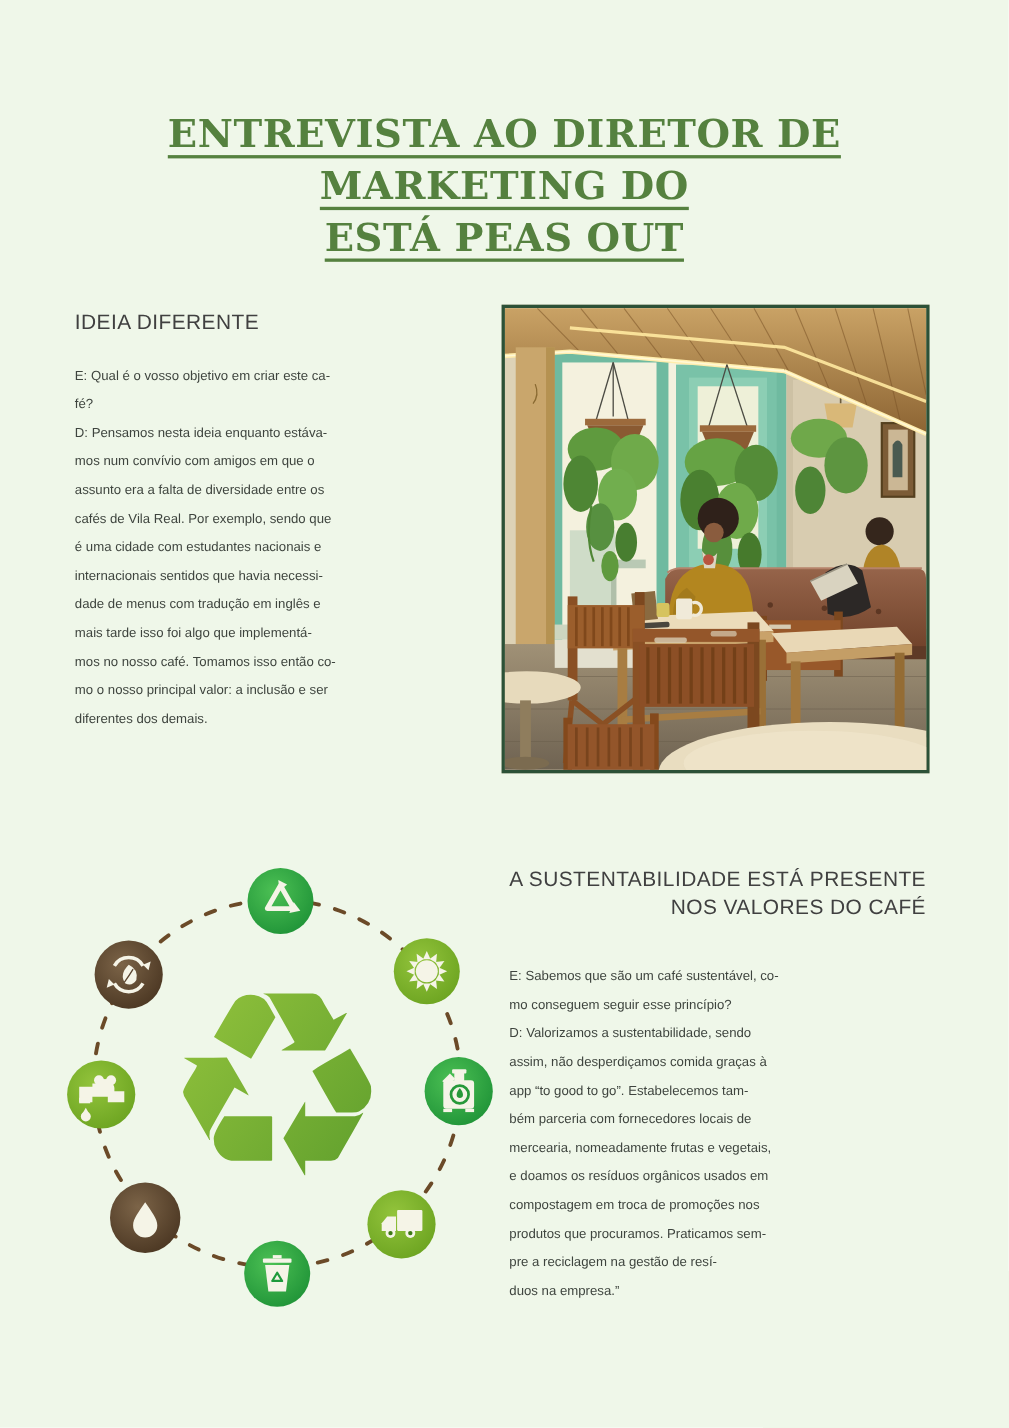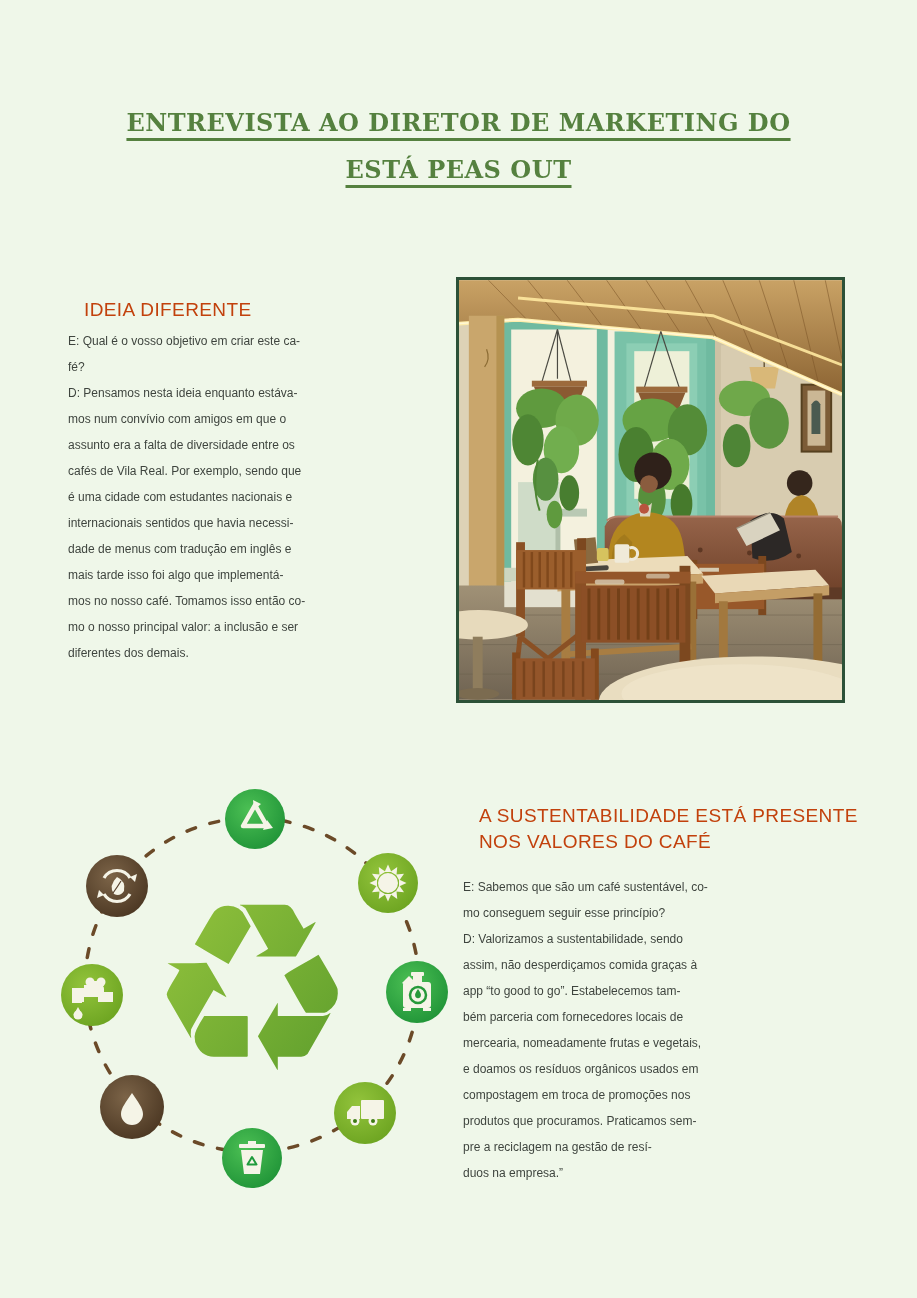--- a/index.html
+++ b/index.html
@@ -10,43 +10,43 @@
     overflow:hidden;
     font-family:"Liberation Sans", sans-serif;
   }
   .title{
     position:absolute;
     left:40px;right:40px;top:99px;
     margin:0;
     text-align:center;
     font-family:"DejaVu Serif", serif;
     font-weight:bold;
-    font-size:24px;
+    font-size:35px;
     line-height:47px;
     letter-spacing:0.5px;
     color:#55813f;
   }
   .title .tline{
     text-decoration:underline;
     text-decoration-thickness:3px;
     text-underline-offset:7px;
     display:block;
   }
   .section-heading{
     position:absolute;
-    margin:16px;
+    margin:0;
     font-size:19px;
     font-weight:400;
     letter-spacing:0.4px;
     line-height:26px;
-    color:#c2410c;
+    color:#404040;
     white-space:pre-line;
   }
   .heading-idea{left:68px;top:281px;}
-  .heading-sust{left:463px;top:787px;}
+  .heading-sust{left:463px;top:787px;text-align:right;}
   .body-text{
     position:absolute;
     margin:0;
     font-size:12px;
     line-height:26px;
     color:#3e443e;
     white-space:pre-line;
   }
   .para-idea{left:68px;top:328px;width:400px;}
   .para-sust{left:463px;top:874px;width:410px;}

